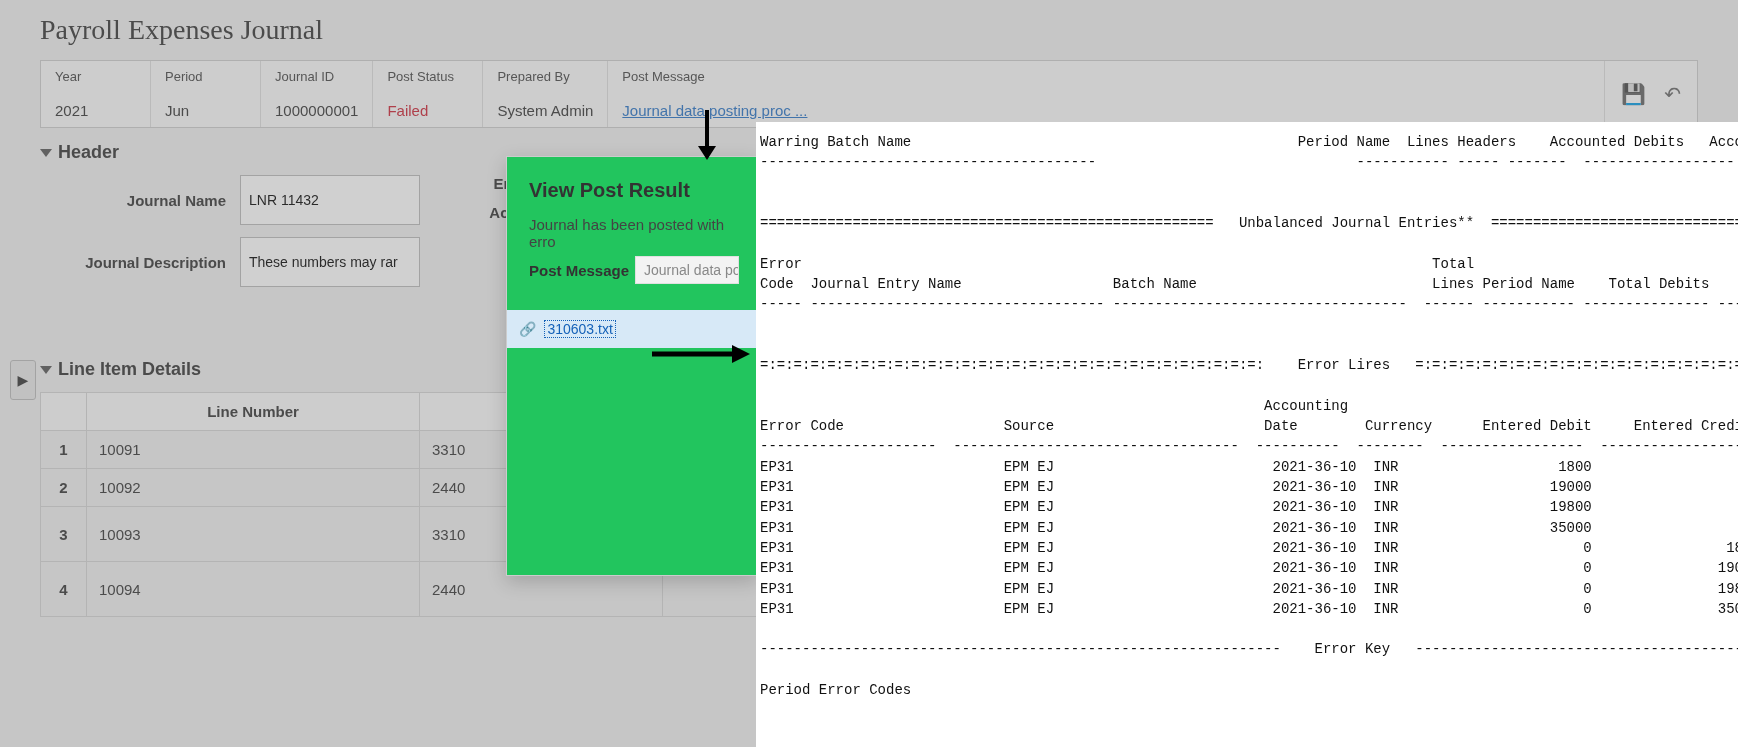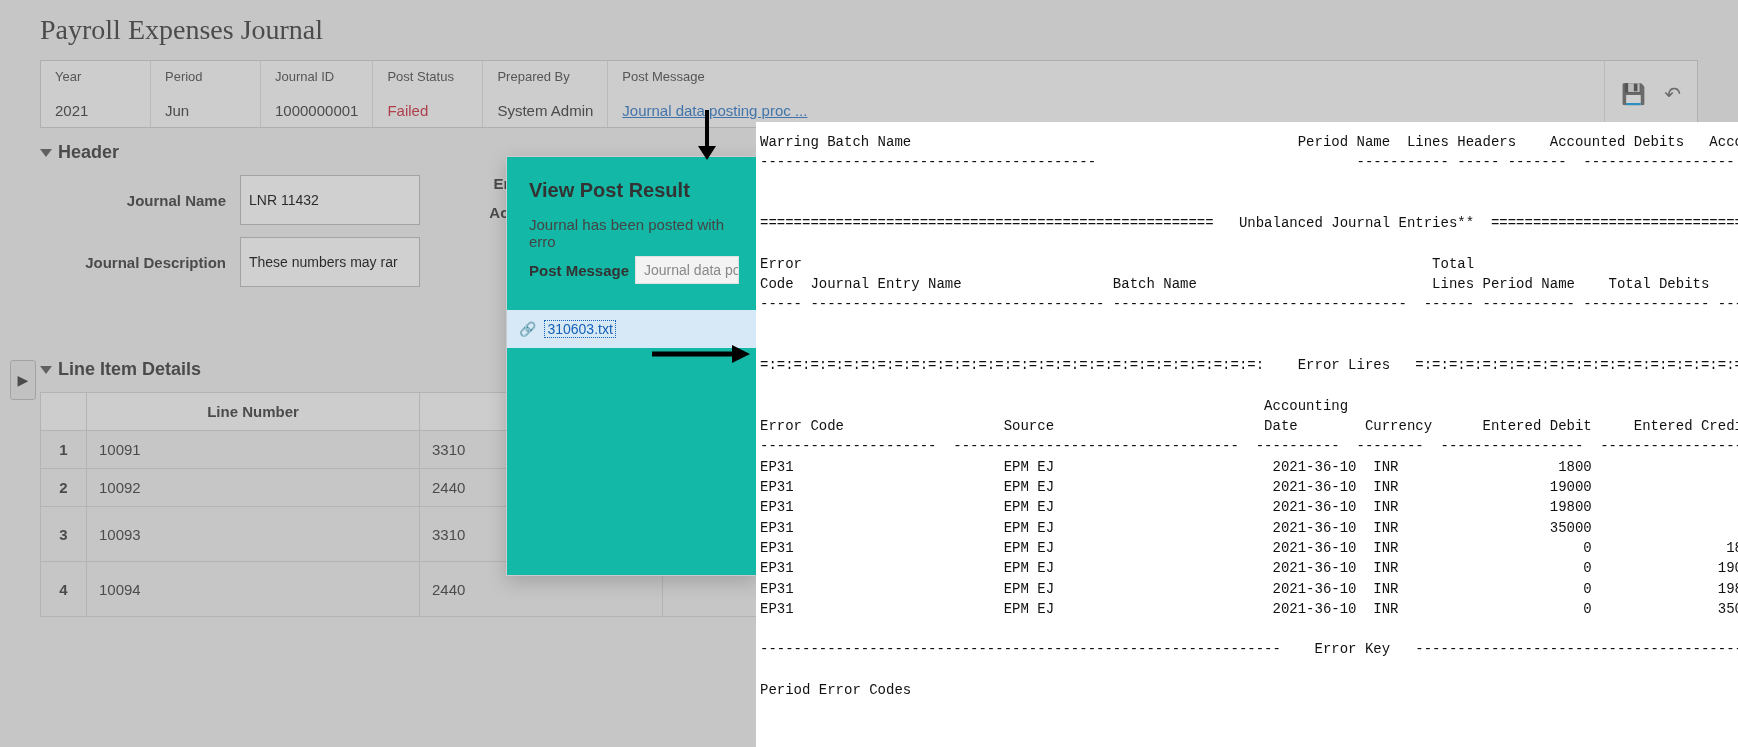--- a/index.html
+++ b/index.html
@@ -42,21 +42,21 @@
   .tbl { width: 100%; border-collapse: collapse; margin-top: 10px; }
   .tbl th, .tbl td { border: 1px solid #d5d5d5; padding: 10px 12px; text-align: left; font-size: 15px; }
   .tbl th { background: #fafafa; font-weight: 700; text-align: center; }
   .tbl td.num { text-align: right; }
   .tbl td.rownum { font-weight: 700; text-align: center; width: 46px; }
 
   
   .left-tab { position: absolute; left: 10px; top: 360px; width: 26px; height: 40px; background: #e8e8e8; border: 1px solid #bbb; border-radius: 3px; display: flex; align-items: center; justify-content: center; z-index: 2; }
 
   
-  .popup { position: absolute; left: 506px; top: 156px; width: 252px; height: 420px; background: #14b8a6; border: 1px solid #ccc; box-shadow: 0 6px 18px rgba(0,0,0,0.18); z-index: 20; padding: 0; }
+  .popup { position: absolute; left: 506px; top: 156px; width: 252px; height: 420px; background: #22c55e; border: 1px solid #ccc; box-shadow: 0 6px 18px rgba(0,0,0,0.18); z-index: 20; padding: 0; }
   .popup-inner { padding: 22px 18px 10px 22px; }
   .popup h2 { font-size: 20px; font-weight: 700; margin-bottom: 14px; }
   .popup .msg { font-size: 15px; color: #444; margin-bottom: 6px; }
   .popup .pm-row { display: flex; align-items: center; gap: 6px; margin-bottom: 16px; }
   .popup .pm-label { font-weight: 600; font-size: 15px; white-space: nowrap; }
   .popup .pm-field { background: #f3f3f3; border: 1px solid #e0e0e0; padding: 5px 8px; font-size: 14px; color: #888; width: 116px; overflow: hidden; white-space: nowrap; }
   .popup .fname-head { font-size: 16px; font-weight: 700; padding: 4px 0 10px 8px; }
   .file-row { background: #d7e9f7; padding: 10px 12px; display: flex; align-items: center; gap: 8px; }
   .file-link { color: #1461b8; border: 1px dotted #1461b8; padding: 0 2px; font-size: 14px; text-decoration: none; }
   .link-icon { color: #888; }

